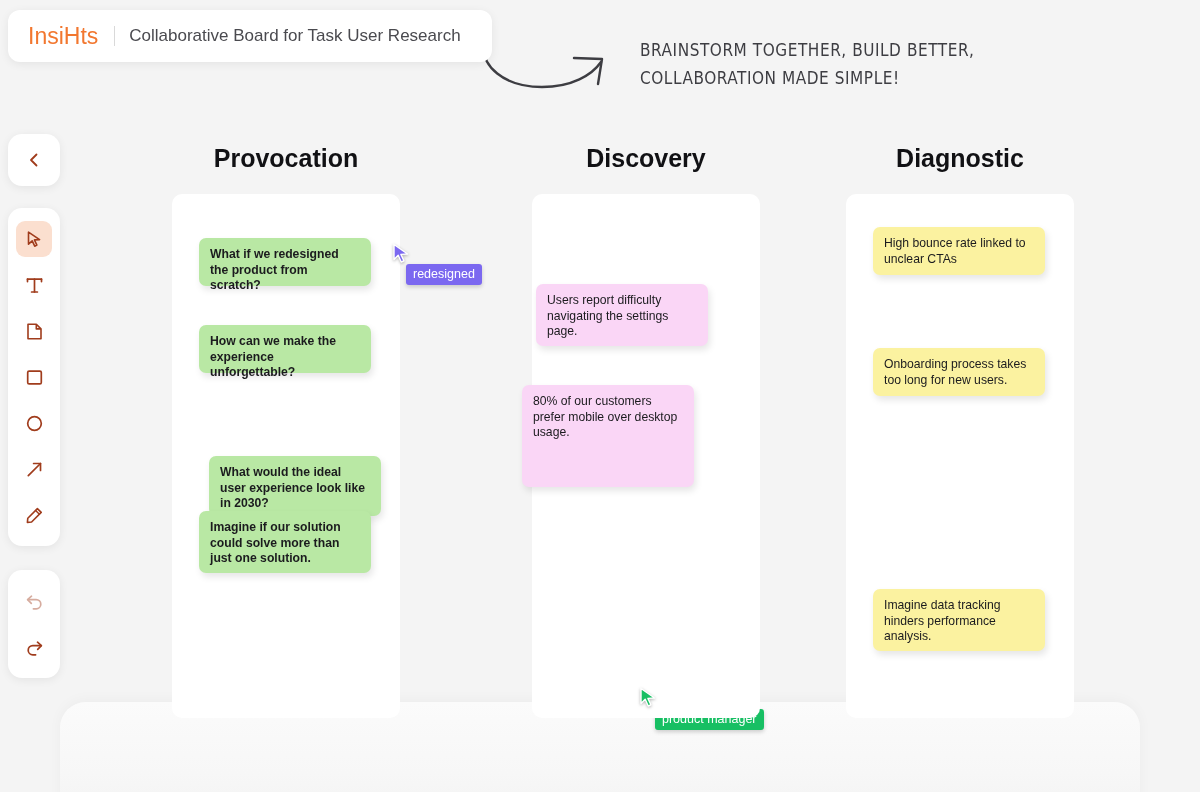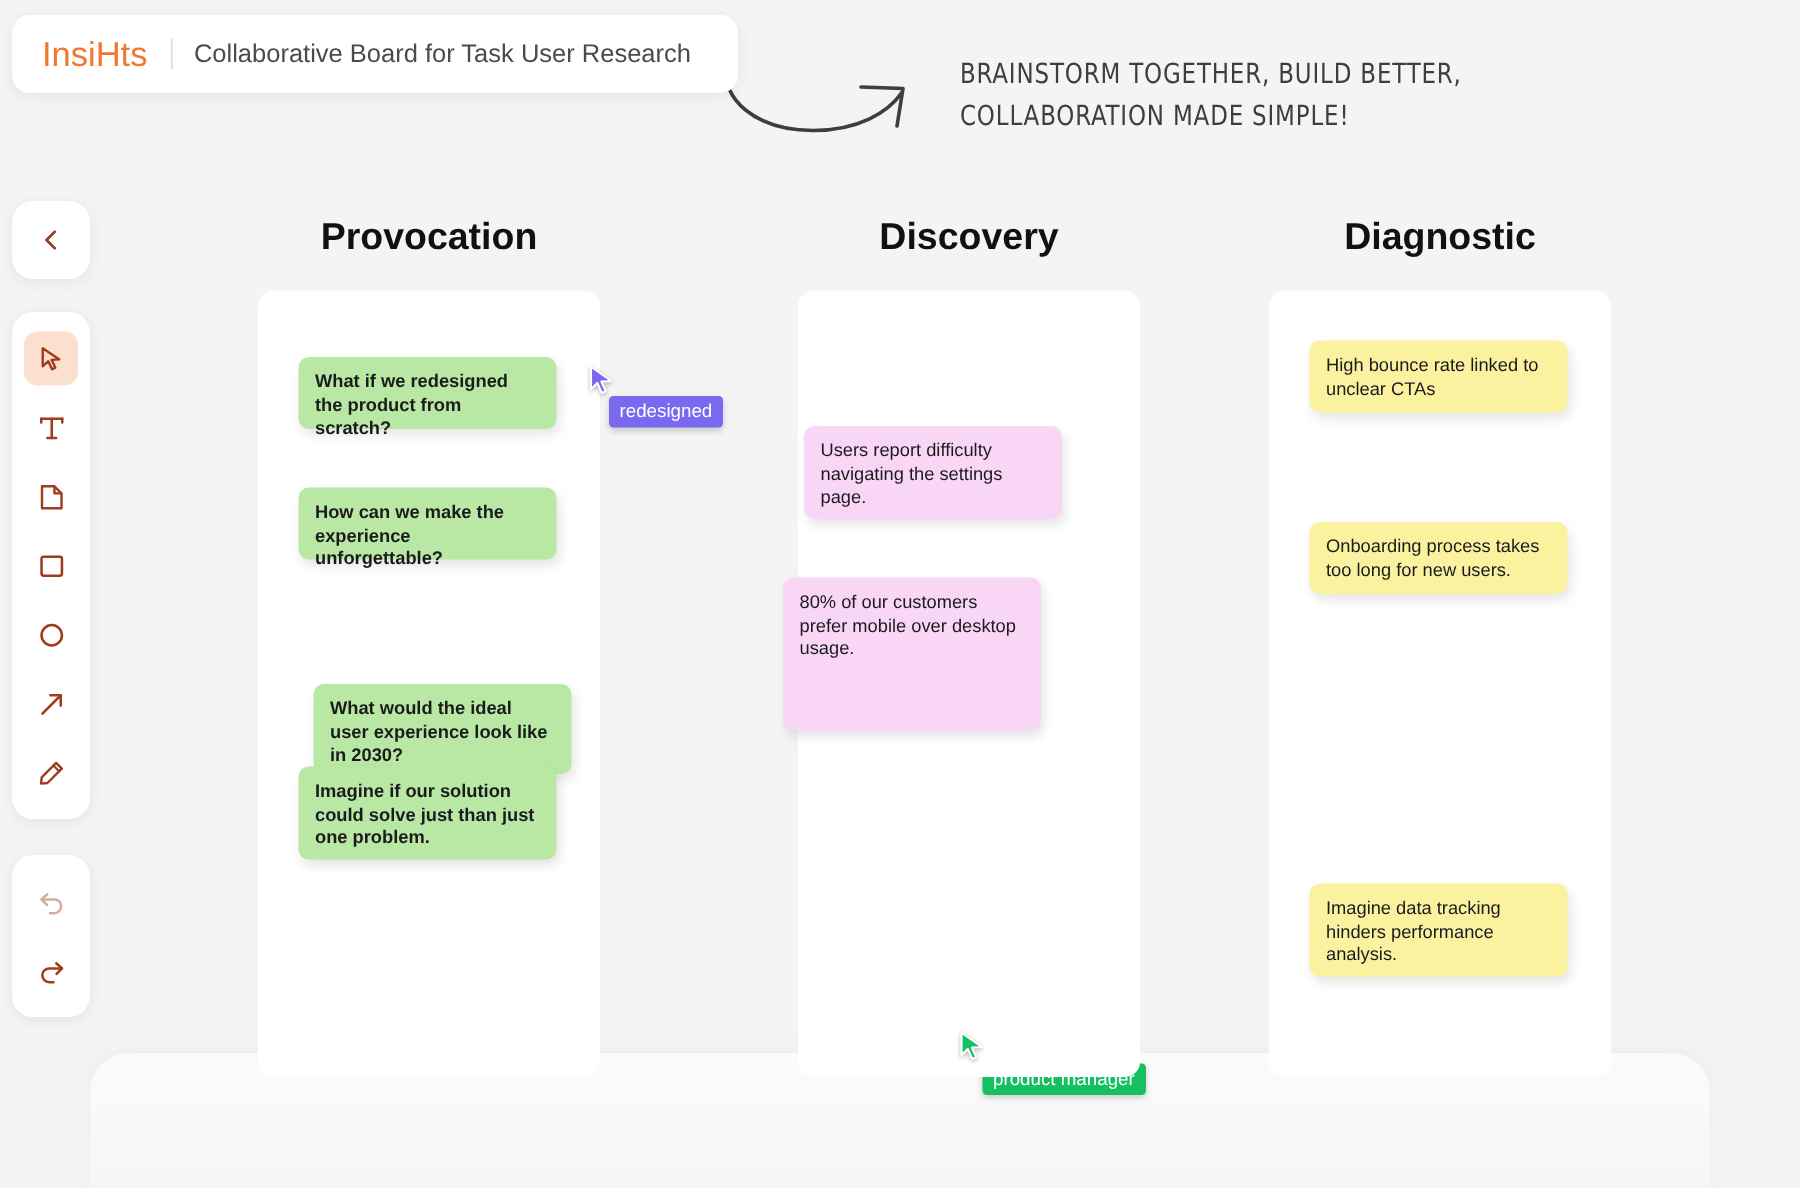--- a/index.html
+++ b/index.html
@@ -264,21 +264,21 @@
 <div class="col-title" id="title-3">Diagnostic</div>
 
 <div class="column" id="col-1"></div>
 <div class="column" id="col-2"></div>
 <div class="column" id="col-3"></div>
 
 <div id="overlay-layer">
     <div class="note green" style="left: 199px; top: 238px; height: 48px;">What if we redesigned the product from scratch?</div>
     <div class="note green" style="left: 199px; top: 325px; height: 48px;">How can we make the experience unforgettable?</div>
     <div class="note green" style="left: 209px; top: 412px; height: 60px; margin-top: 44px;">What would the ideal user experience look like in 2030?</div>
-    <div class="note green" style="left: 199px; top: 511px; height: 62px;">Imagine if our solution could solve just than just one problem.</div>
+    <div class="note green" style="left: 199px; top: 511px; height: 62px;">Imagine if our solution could solve more than just one solution.</div>
     <div class="note pink" style="left: 536px; top: 284px; height: 62px;">Users report difficulty navigating the settings page.</div>
     <div class="note pink" style="left: 522px; top: 385px; height: 102px;">80% of our customers prefer mobile over desktop usage.</div>
     <div class="note yellow" style="left: 873px; top: 227px; height: 48px;">High bounce rate linked to unclear CTAs</div>
     <div class="note yellow" style="left: 873px; top: 348px; height: 48px;">Onboarding process takes too long for new users.</div>
     <div class="note yellow" style="left: 873px; top: 589px; height: 62px;">Imagine data tracking hinders performance analysis.</div>
     <div class="cursor-wrap" style="left: 392px; top: 243px;">
       <svg width="20" height="22" viewBox="0 0 20 22">
         <path d="M2 1.5 L2 16.5 L6.2 12.3 L9.2 19 L11.9 17.8 L8.9 11.4 L15.6 11 Z" fill="#7b68f0" stroke="#ffffff" stroke-width="1.4" stroke-linejoin="round"></path>
       </svg>
     </div>

